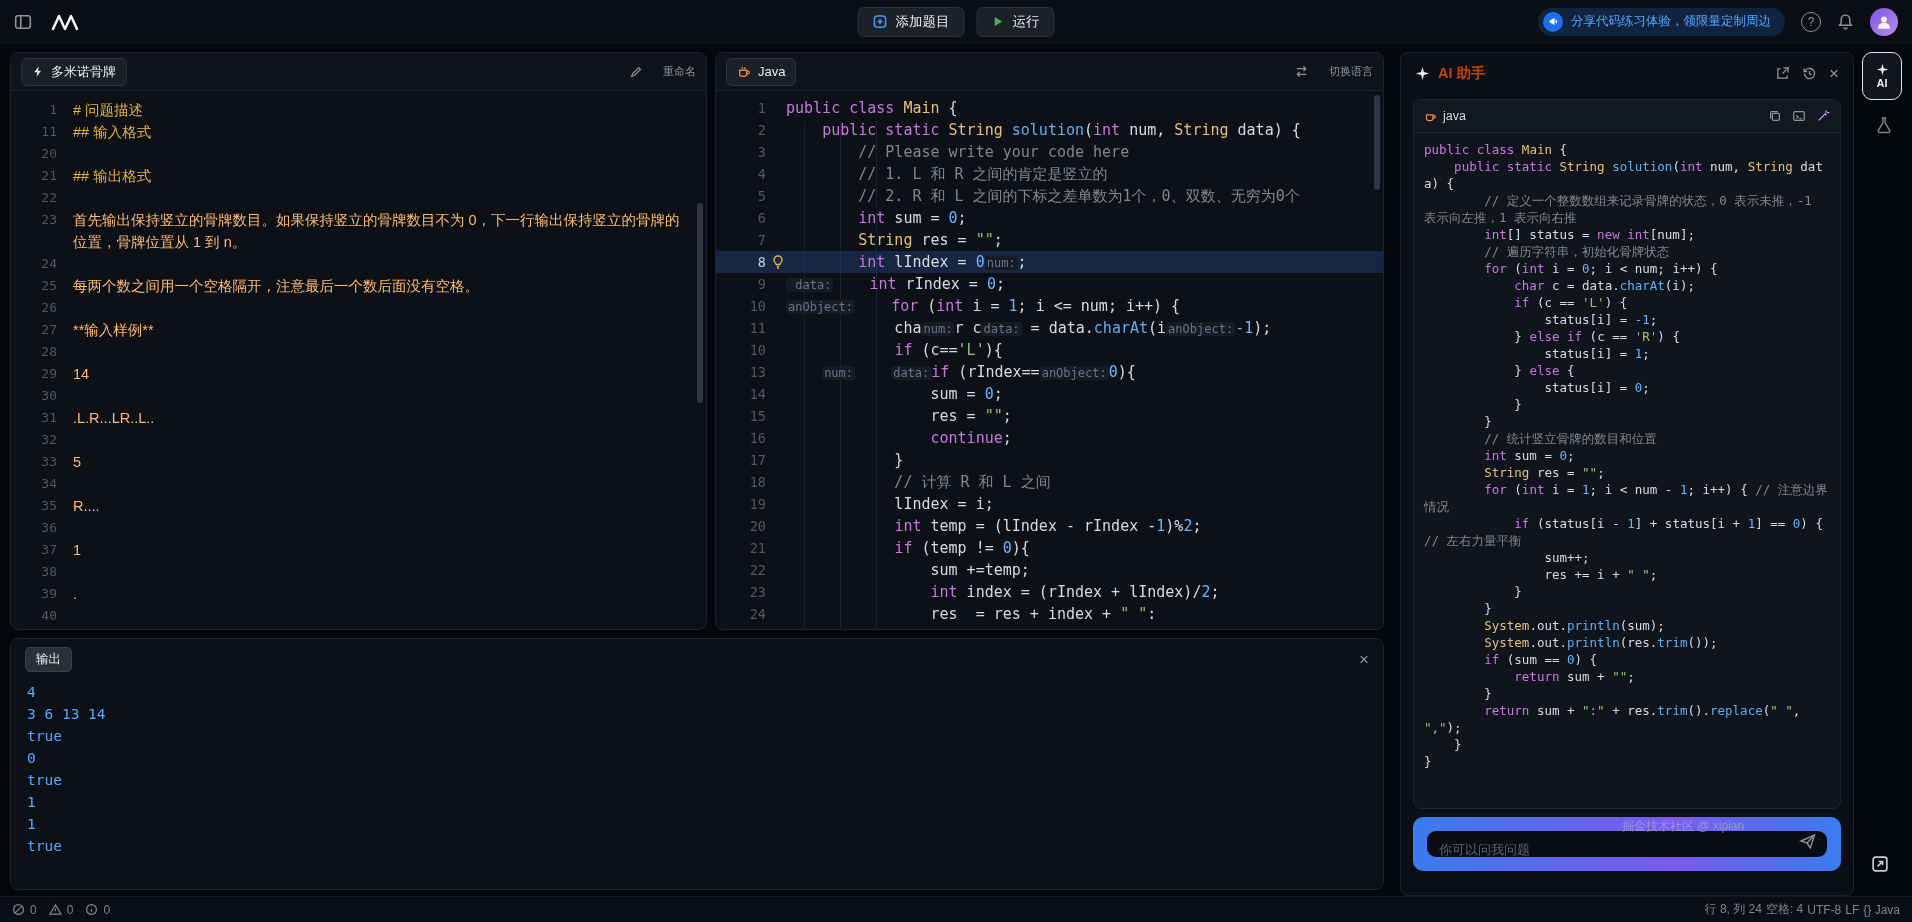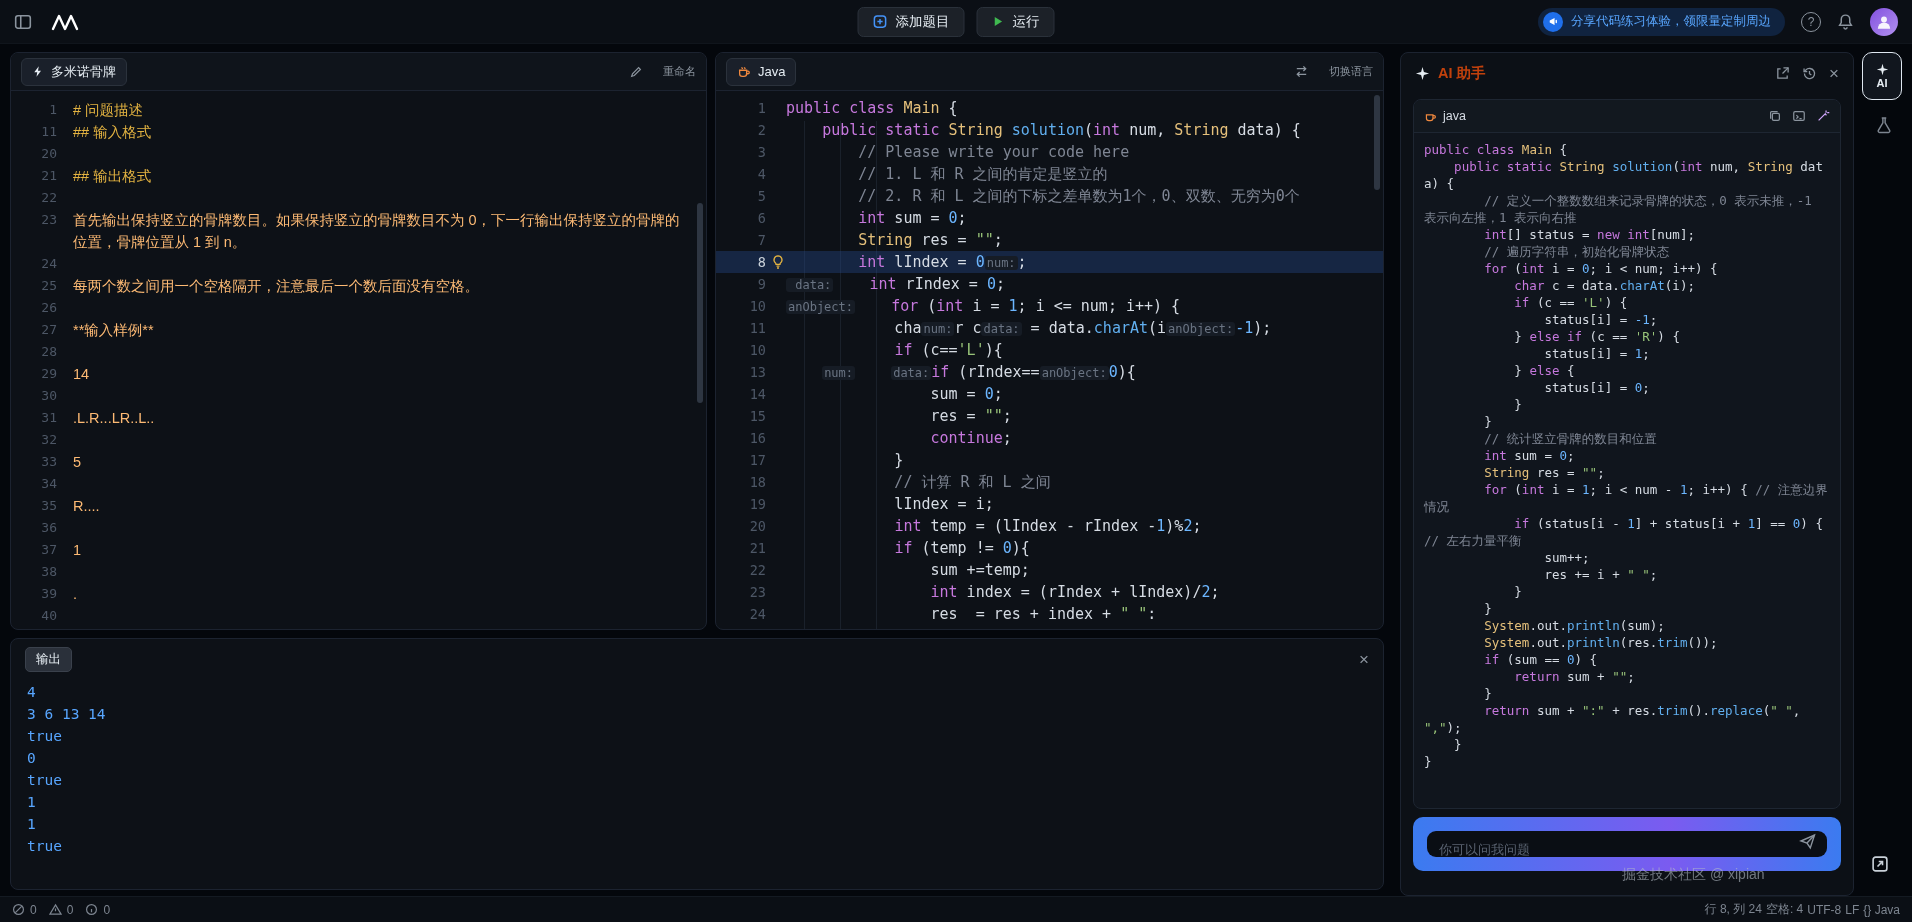--- a/index.html
+++ b/index.html
@@ -78,21 +78,21 @@
             color:#c9d1d9;font-size:13px;font-family:inherit;padding:0 6px;}
   .ai-input::placeholder{color:#5b6472;}
   .send{position:absolute;right:10px;bottom:7px;width:18px;height:18px;color:#8b949e;cursor:pointer;}
   
   .right-strip{position:absolute;left:1862px;top:8px;width:44px;bottom:0;}
   .ai-fab{width:40px;height:48px;border:1.5px solid #dfe7f0;border-radius:10px;background:#11161e;box-sizing:border-box;
           display:flex;flex-direction:column;align-items:center;justify-content:center;gap:1px;cursor:pointer;}
   .ai-fab-label{font-size:11px;font-weight:bold;color:#e6edf3;}
   .strip-icon{display:block;margin:16px auto 0;width:18px;height:18px;color:#7d8590;cursor:pointer;}
   .corner-icon{position:absolute;left:8px;bottom:22px;width:20px;height:20px;color:#c9d1d9;cursor:pointer;}
-  .watermark{position:absolute;left:1622px;top:822px;font-size:14px;color:rgba(180,188,199,0.6);z-index:5;pointer-events:none;}
+  .watermark{position:absolute;left:1622px;top:774px;font-size:12px;color:rgba(180,188,199,0.6);z-index:5;pointer-events:none;}
   
   .statusbar{position:absolute;left:0;right:0;bottom:0;height:26px;background:#0b0f15;border-top:1px solid #141a22;
              display:flex;align-items:center;padding:0 12px;font-size:12px;color:#7d8590;box-sizing:border-box;}
   .sb-left{display:flex;align-items:center;gap:12px;}
   .sb-item{display:inline-flex;align-items:center;gap:5px;cursor:pointer;white-space:nowrap;}
   .sb-item i{font-style:normal;}
   .sb-right{margin-left:auto;display:flex;gap:4px;}
 </style>
 </head>
 <body>

